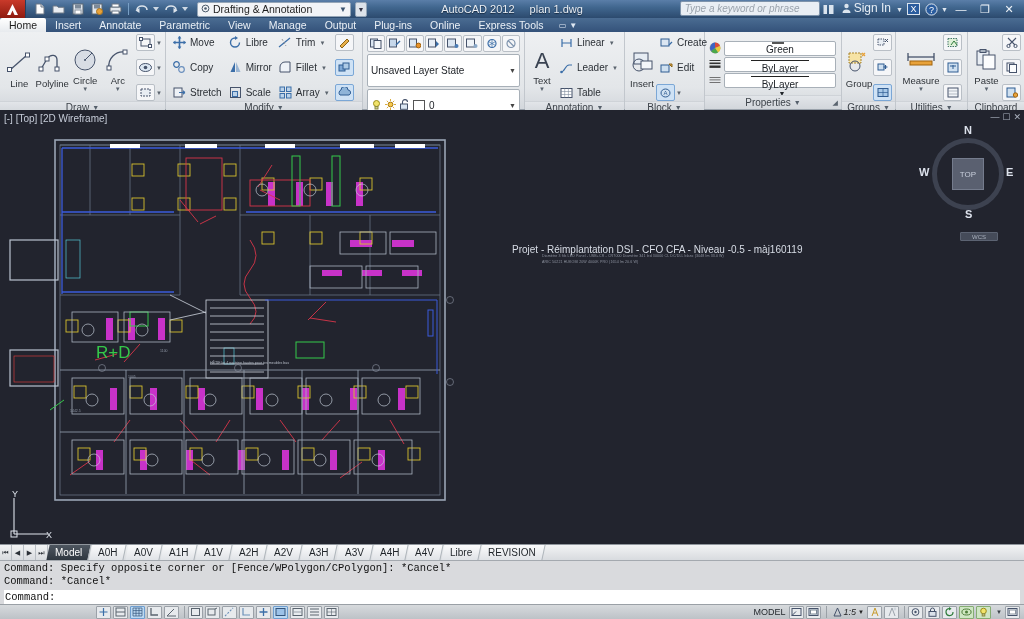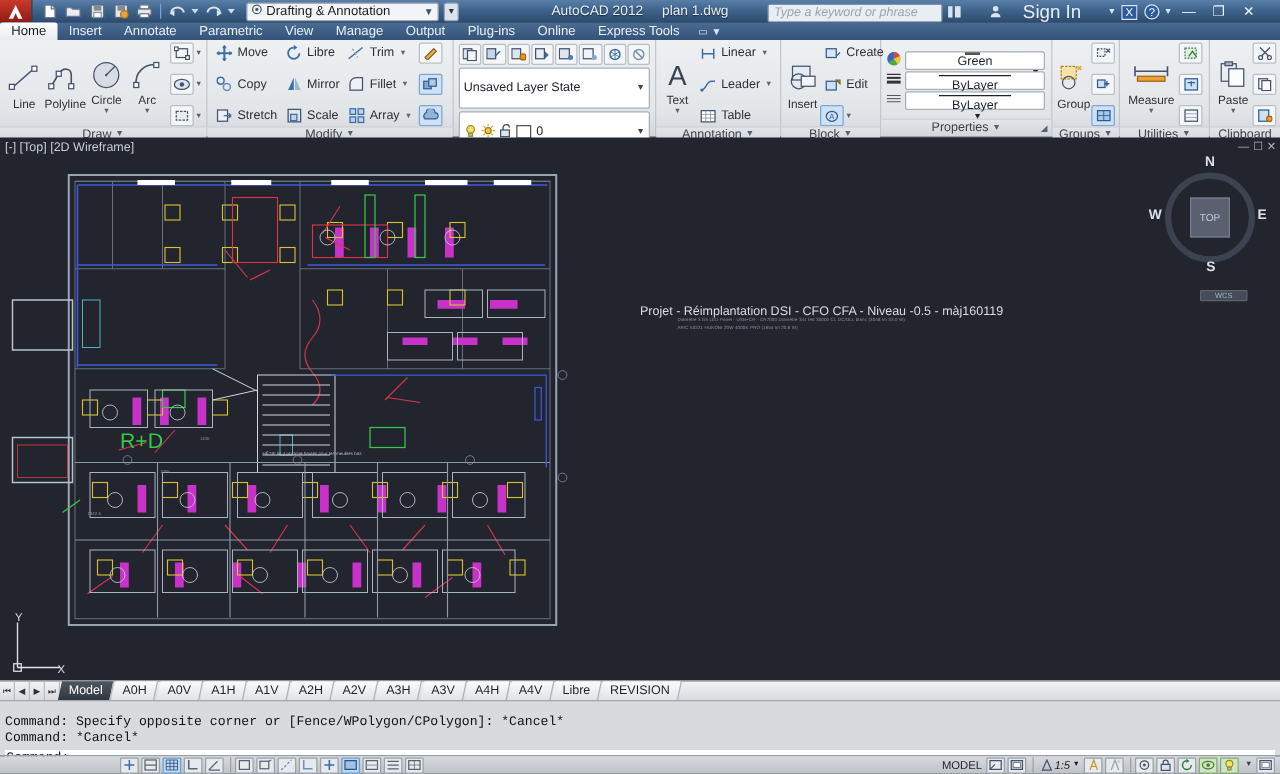--- a/index.html
+++ b/index.html
@@ -42,31 +42,31 @@
   .ws-extra {
     width: 12px; height: 15px; margin-left:2px;
     background: #dde3ea; border: 1px solid #95a6b8; border-radius:2px;
     display:flex;align-items:center;justify-content:center;font-size:7px;color:#334;
   }
   .title-center {
     position: absolute; left: 0; right: 0; text-align: center;
     color: #e9eef4; font-size: 11px; pointer-events: none;
   }
   .title-center span { margin: 0 6px; text-shadow: 0 1px 1px #14283f; }
-  .tr-zone { margin-left: auto; display: flex; align-items: flex-end; padding-right: 13px; }
+  .tr-zone { margin-left: auto; display: flex; align-items: flex-start; padding-right: 3px; }
   .searchbox {
     width: 140px; height: 15px; background: #e9eef4; border: 1px solid #7e93ab;
     border-radius: 2px; font-size: 10px; color: #9aa3ad; font-style: italic;
     padding: 0 4px; display: flex; align-items: center;
   }
   .tr-icon {
     width: 18px; height: 16px; display: flex; align-items: center; justify-content: center;
     color: #dfe7f0; font-size: 10px;
   }
-  .signin { color: #e6edf5; font-size: 15px; display:flex; align-items:center; gap:17px; margin:0 20px;}
+  .signin { color: #e6edf5; font-size: 12px; display:flex; align-items:center; gap:3px; margin:0 4px;}
   .wbtn {
     width: 24px; height: 16px; display: flex; align-items: center; justify-content: center;
     color: #eef3f8; font-size: 11px;
   }
   
   .ribbontabs {
     position: absolute; top: 18px; left: 0; width: 1024px; height: 14px;
     background: linear-gradient(180deg,#4a6c92,#34527a);
     display: flex; align-items: stretch; font-size: 10.5px;
   }
@@ -194,21 +194,21 @@
     border-right: 1px solid #aeb4ba;
     transform: skewX(-12deg); margin-right:1px;
   }
   .ltab span { transform: skewX(12deg); white-space: nowrap; }
   .ltab.active { background: linear-gradient(180deg,#4e5660,#2f3740); color: #fff; }
   
   .cmdline {
     position: absolute; top: 560px; left: 0; width: 1024px; height: 44px;
     background: #d9dadd; border-top: 1px solid #a4a9af;
     font-family: "Liberation Mono", monospace; font-size: 10.5px; color: #111;
-    padding: 11px 4px;
+    padding: 1px 4px;
   }
   .cmdline .hist div { line-height: 13px; }
   .cmdinput {
     background: #ffffff; height: 15px; line-height: 15px; margin-top: 2px;
     padding-left: 1px;
   }
   
   .statusbar {
     position: absolute; top: 604px; left: 0; width: 1024px; height: 15px;
     background: linear-gradient(180deg,#d7dadd,#bdc2c7);

